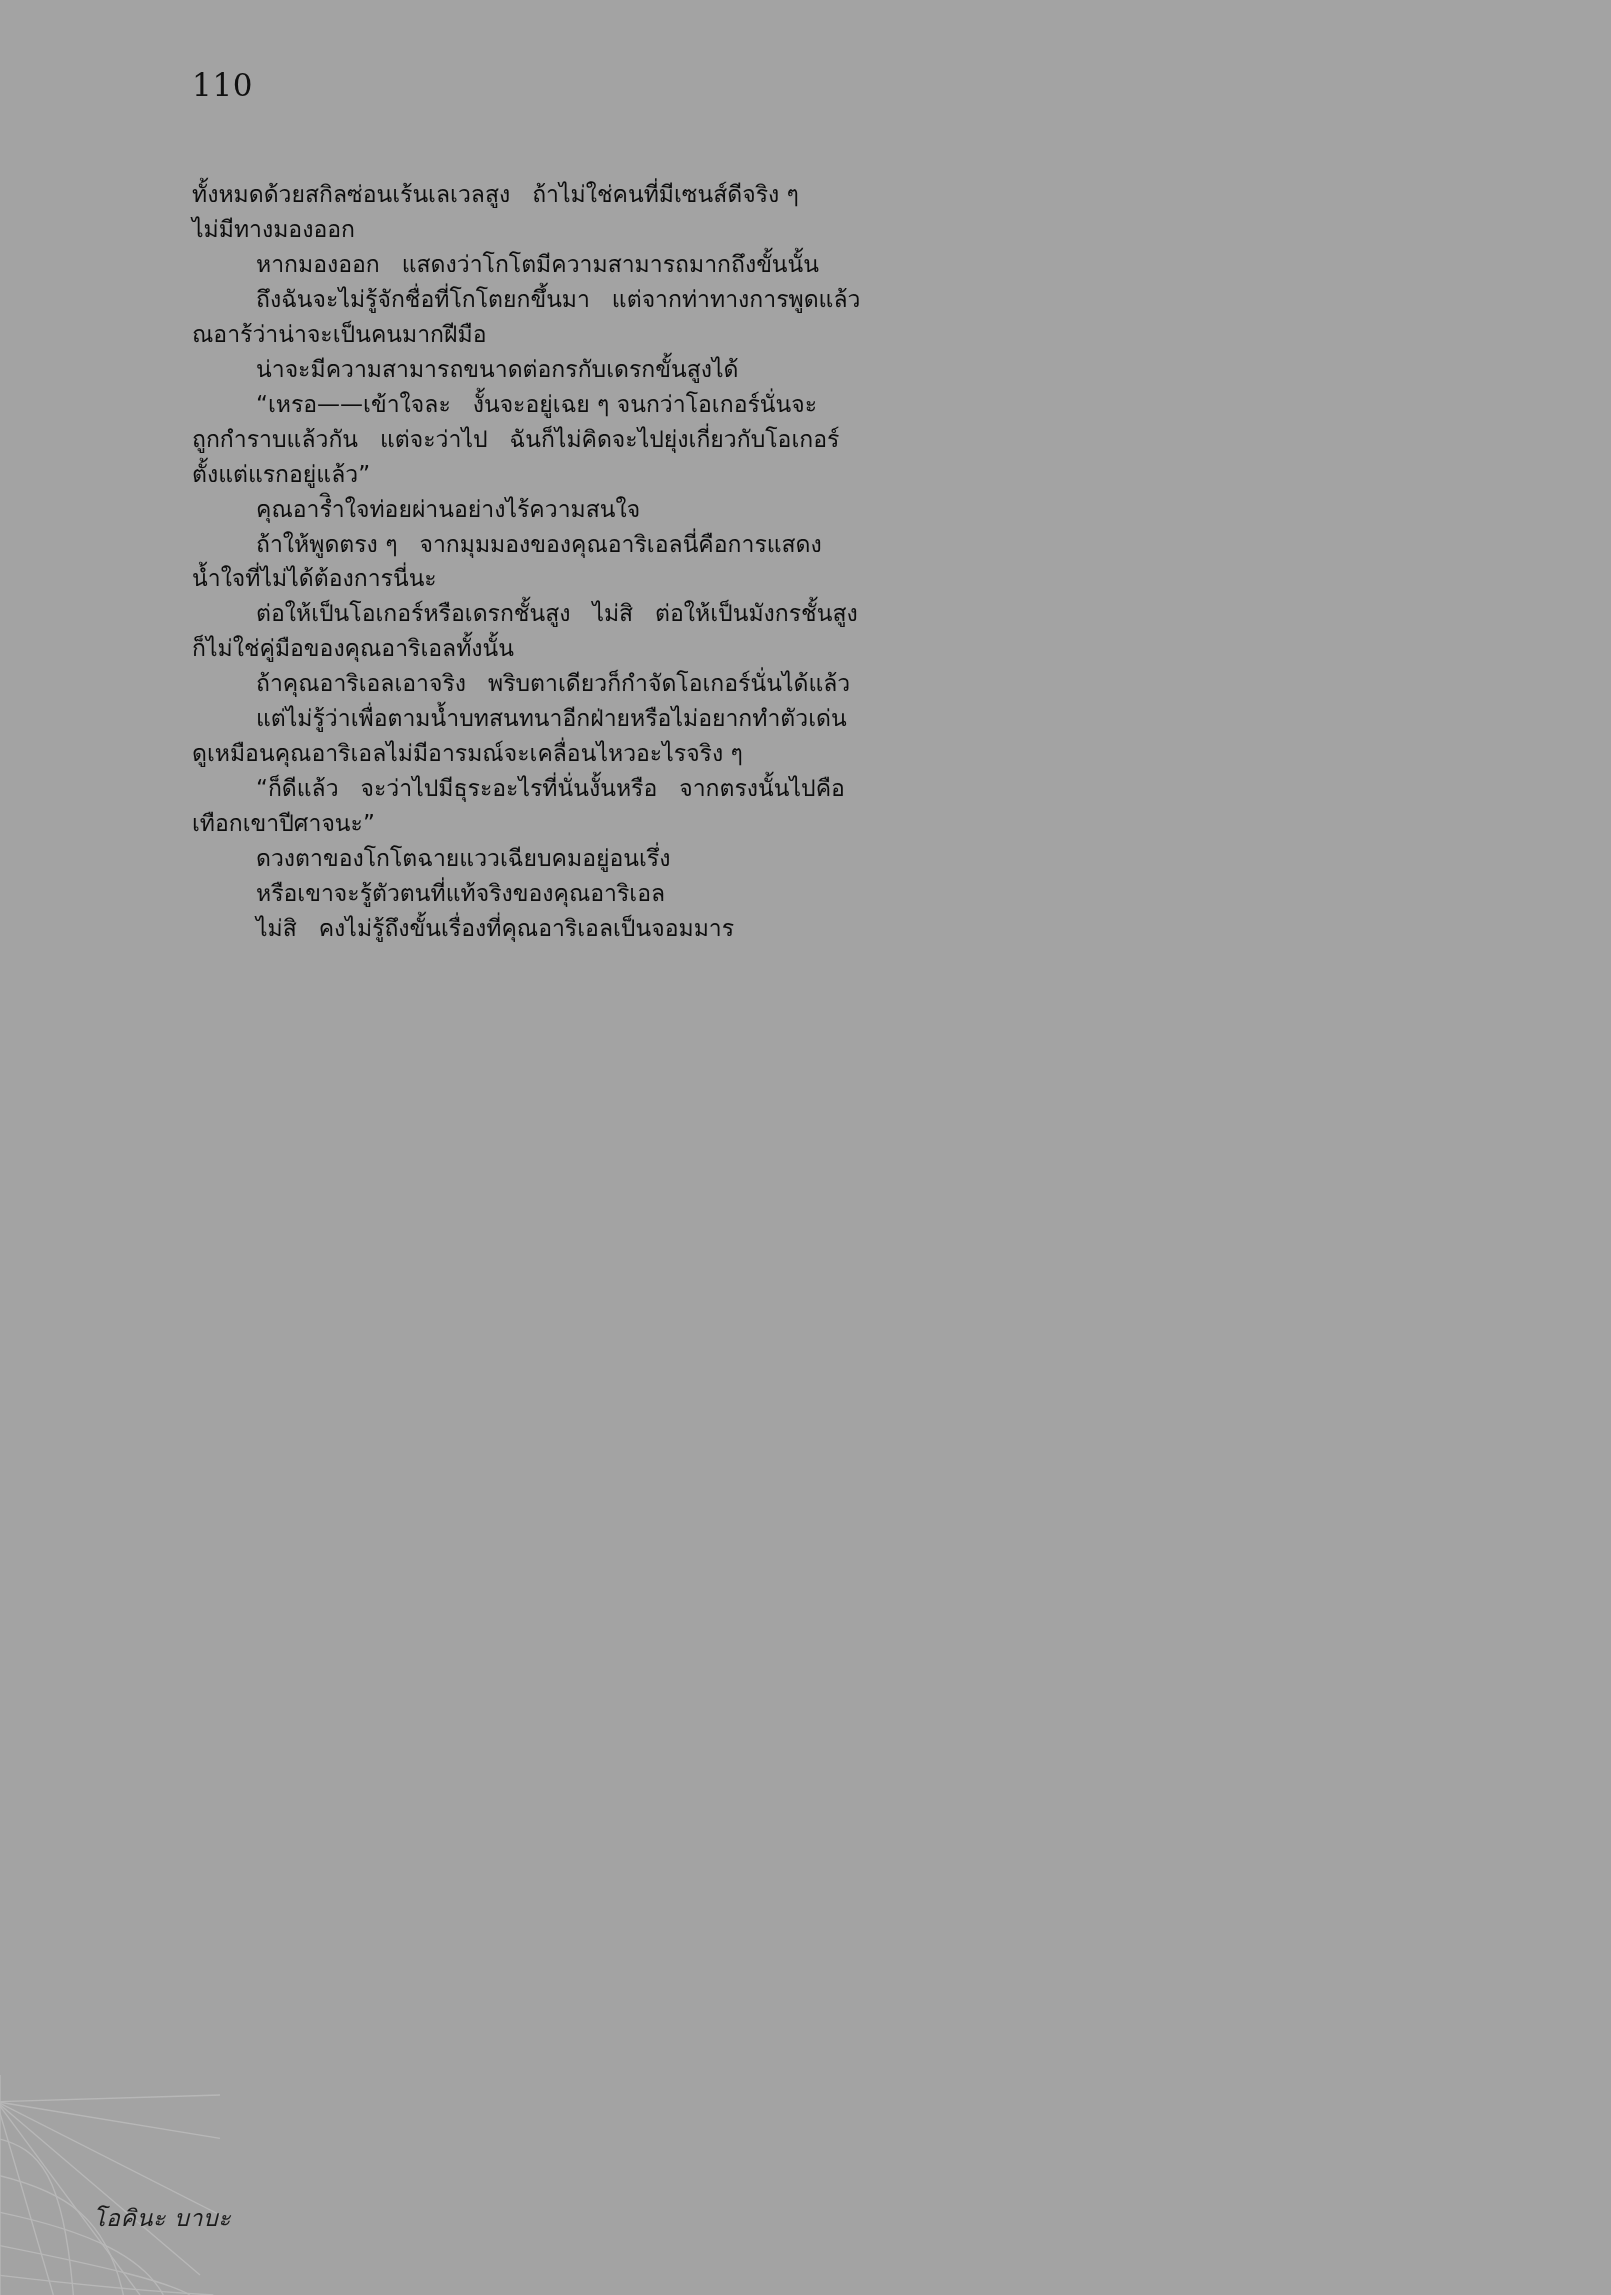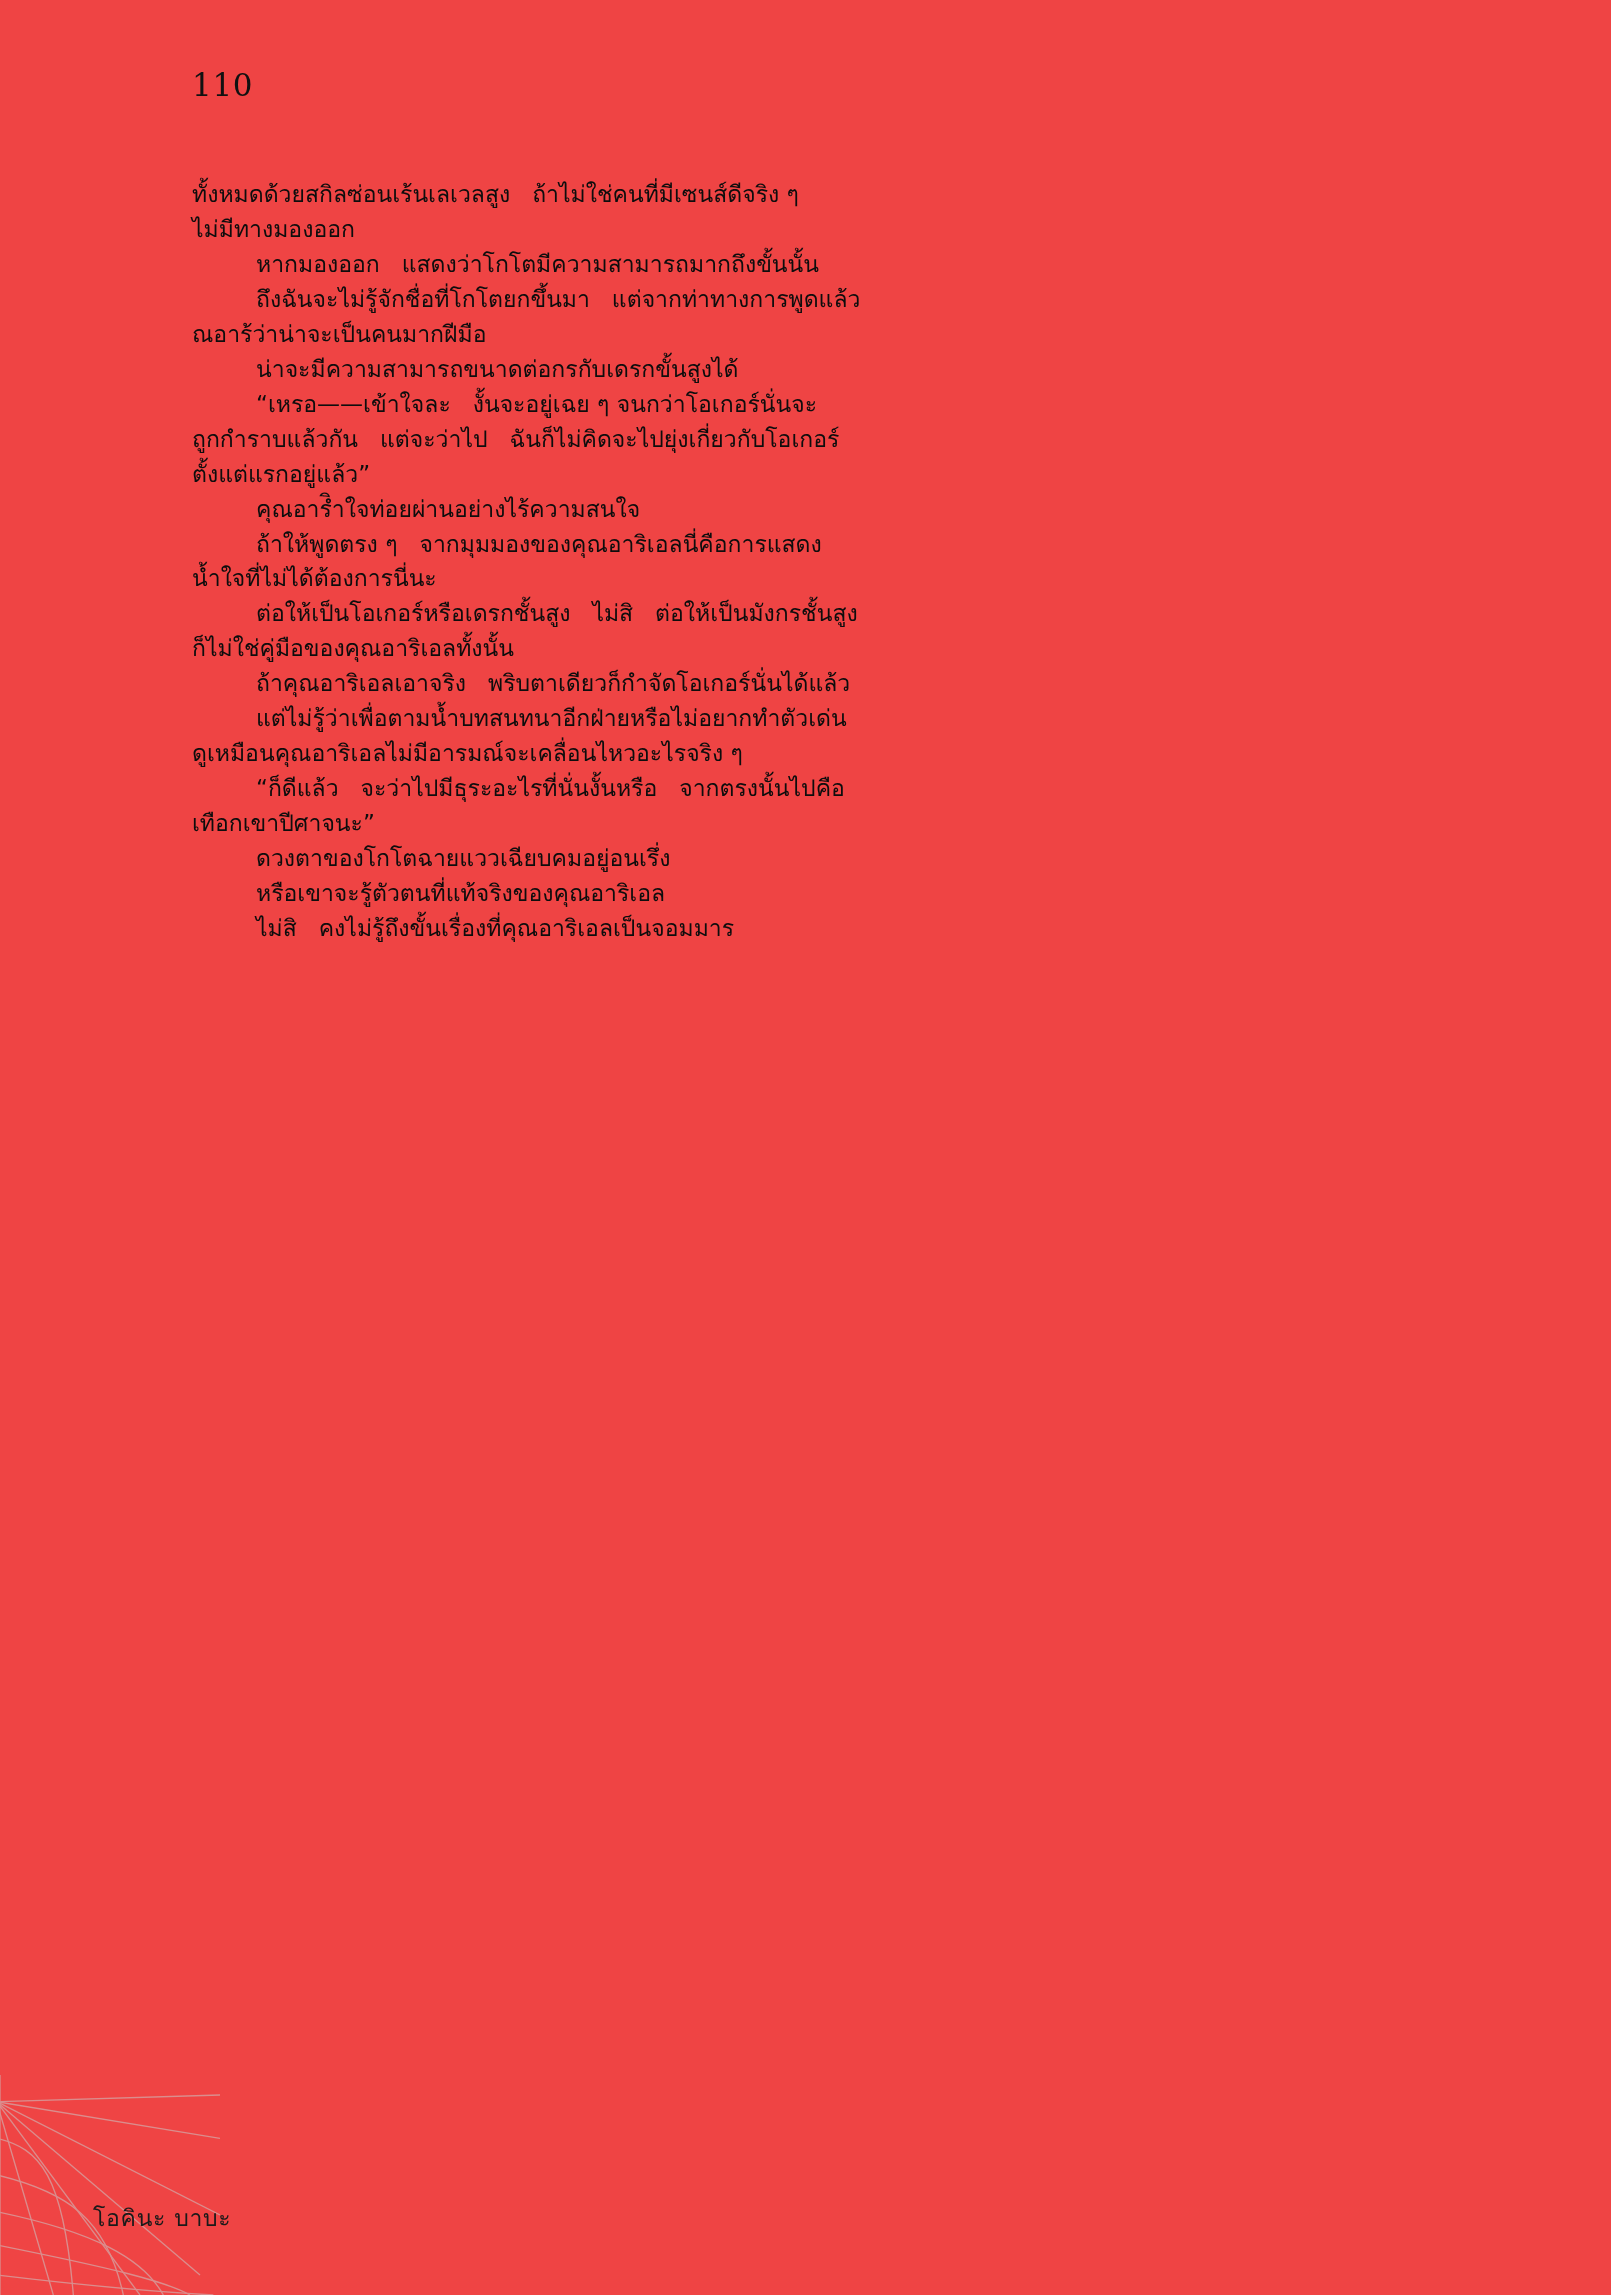--- a/index.html
+++ b/index.html
@@ -7,21 +7,21 @@
     padding: 0;
     background: #ffffff;
   }
   body {
     font-family: "DejaVu Sans", sans-serif;
   }
   .page {
     position: relative;
     width: 1612px;
     height: 2295px;
-    background: #ef4444;
+    background: #a3a3a3;
     overflow: hidden;
     box-sizing: border-box;
   }
   .page-number {
     position: absolute;
     left: 192px;
     top: 67px;
     font-size: 31px;
     color: #111111;
     letter-spacing: 0.7px;
@@ -45,20 +45,21 @@
   .para.indent {
     text-indent: 64px;
   }
   .footer {
     position: absolute;
     left: 93px;
     bottom: 59px;
     font-size: 23px;
     color: #1a1a1a;
     letter-spacing: 0.7px;
+    font-style: italic;
   }
   .web-deco {
     position: absolute;
     left: 0;
     bottom: 0;
     width: 220px;
     height: 220px;
     pointer-events: none;
     opacity: 0.55;
   }

